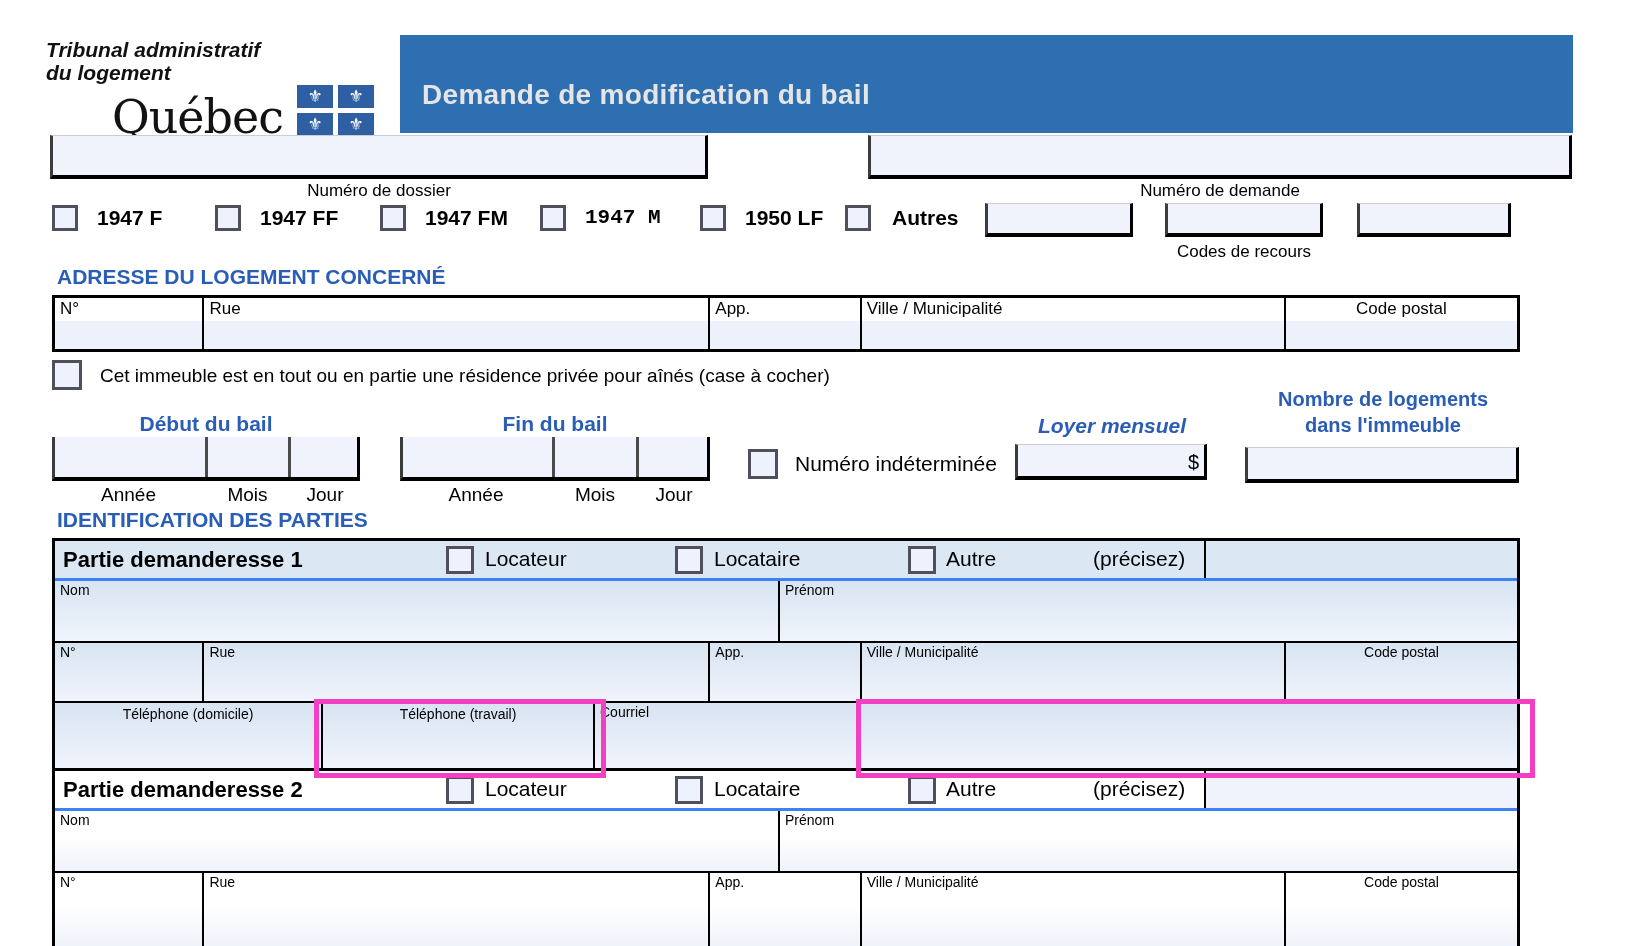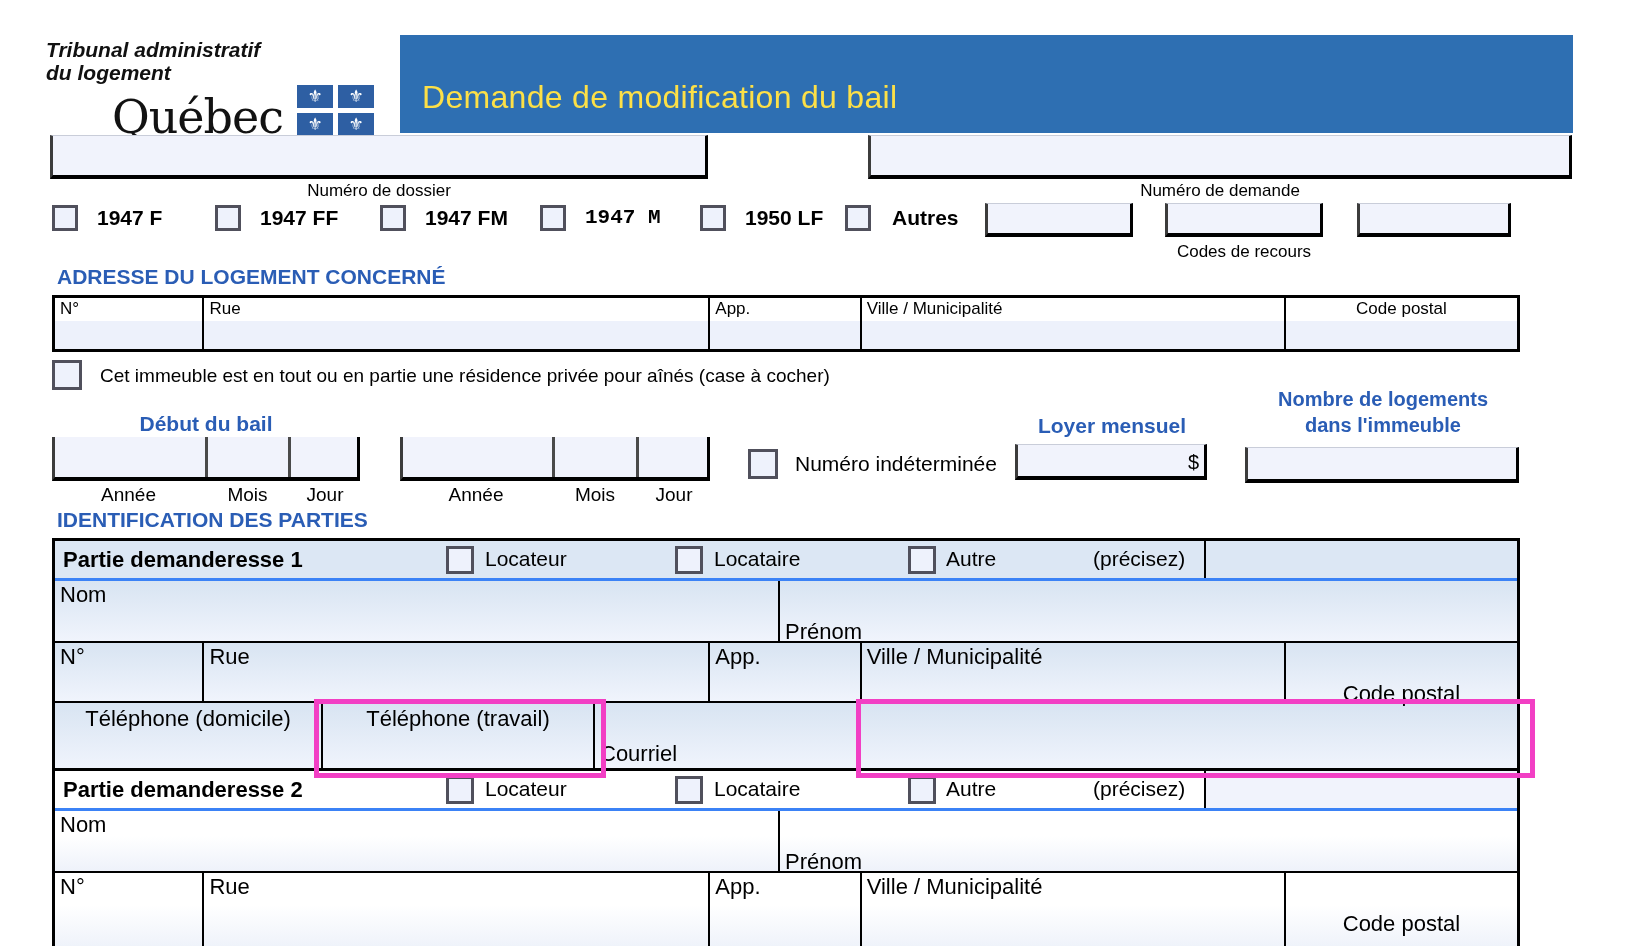--- a/index.html
+++ b/index.html
@@ -10,21 +10,21 @@
   .logo{position:absolute;left:46px;top:38px;}
   .logo-org{font-size:21px;font-weight:bold;font-style:italic;line-height:23px;color:#111;}
   .wordmark-row{display:flex;align-items:flex-end;margin-top:1px;}
   .wordmark{font-family:"DejaVu Serif",serif;font-size:46px;line-height:44px;margin-left:66px;letter-spacing:-1px;color:#121212;}
   .flag{display:grid;grid-template-columns:36px 36px;grid-template-rows:23px 23px;gap:5px;margin-left:14px;margin-bottom:3px;}
   .fsq{background:#2E5FA3;color:#fff;display:flex;align-items:center;justify-content:center;
        font-size:17px;font-family:"DejaVu Sans",sans-serif;line-height:1;}
 
   
   .title-bar{position:absolute;left:400px;top:35px;width:1173px;height:98px;background:#2E6FB2;}
-  .title-bar h1{margin:0;padding:44px 0 0 22px;color:#fde047;font-size:32px;font-weight:normal;letter-spacing:.3px;}
+  .title-bar h1{margin:0;padding:44px 0 0 22px;color:#e5e5e5;font-size:28px;font-weight:bold;letter-spacing:.3px;}
 
   
   .fieldbox{position:absolute;background:#F1F3FC;box-sizing:border-box;
             border-left:3px solid #3c3c3c;border-right:3px solid #000;
             border-bottom:4px solid #000;border-top:1px solid #c9cdd9;}
   .under-label{position:absolute;font-size:17px;text-align:center;}
 
   
   .cb{position:absolute;width:26px;height:26px;background:#EEF2FC;border:3px solid #50505c;box-sizing:border-box;}
   .cb.big{width:30px;height:30px;}
@@ -58,22 +58,22 @@
   .ptitle{position:absolute;left:8px;top:6px;font-size:22px;font-weight:bold;}
   .rlabel{position:absolute;top:6px;font-size:21px;}
   .hdr .cb{top:5px;width:28px;height:28px;}
   .hdr-input{position:absolute;right:0;top:0;bottom:0;width:311px;border-left:2px solid #000;}
   .p1 .hdr-input{background:#DCE7F4;}
   .p2 .hdr-input{background:#F1F3FC;}
   .party .row{display:flex;box-sizing:border-box;border-bottom:2px solid #000;}
   .party .row:last-child{border-bottom:none;}
   .p1 .row{background:linear-gradient(to bottom,#D8E4F2 0%,#F0F4FC 100%);}
   .p2 .row{background:linear-gradient(to bottom,#ffffff 0 42%,#EEF2FA 100%);}
-  .party .cell{border-right:2px solid #000;box-sizing:border-box;font-size:22px;padding:1px 5px;}
-  .party .cell:last-child{border-right:none;margin-top:37px;}
+  .party .cell{border-right:2px solid #000;box-sizing:border-box;font-size:14px;padding:1px 5px;}
+  .party .cell:last-child{border-right:none;}
   .row-names{height:62px;}
   .row-addr{height:60px;}
   .p2 .row-addr{height:76px;}
   .row-contact{height:65px;}
   .w-nom{width:728px}.w-prenom{width:740px}
   .w-teld{width:268px}.w-telt{width:272px}.w-fax{width:270px}.w-mail{width:658px}
   .cell.center{text-align:center;padding-top:3px;}
 
   
   .hl{position:absolute;border:5px solid #F23FC4;z-index:6;pointer-events:none;background:transparent;}
@@ -132,20 +132,21 @@
     <div class="cell w-rue"><span>Rue</span></div>
     <div class="cell w-app"><span>App.</span></div>
     <div class="cell w-ville"><span>Ville / Municipalité</span></div>
     <div class="cell w-cp"><span>Code postal</span></div>
   </div>
 
   <div class="cb big" style="left:52px;top:360px;"></div>
   <div style="position:absolute;left:100px;top:365px;font-size:19px;">Cet immeuble est en tout ou en partie une résidence privée pour aînés (case à cocher)</div>
 
   <div class="blue-h" style="left:52px;top:412px;width:308px;text-align:center;">Début du bail</div>
+  <div class="blue-h" style="left:400px;top:412px;width:310px;text-align:center;">Fin du bail</div>
 
   <div class="datebox" style="left:52px;width:308px;">
     <div class="seg" style="width:153px;"></div>
     <div class="seg" style="width:85px;"></div>
     <div class="seg" style="width:70px;"></div>
   </div>
   <div class="dlabel" style="left:52px;width:153px;">Année</div>
   <div class="dlabel" style="left:205px;width:85px;">Mois</div>
   <div class="dlabel" style="left:290px;width:70px;">Jour</div>
 
@@ -154,21 +155,21 @@
     <div class="seg" style="width:86px;"></div>
     <div class="seg" style="width:72px;"></div>
   </div>
   <div class="dlabel" style="left:400px;width:152px;">Année</div>
   <div class="dlabel" style="left:552px;width:86px;">Mois</div>
   <div class="dlabel" style="left:638px;width:72px;">Jour</div>
 
   <div class="cb big" style="left:748px;top:449px;"></div>
   <div style="position:absolute;left:795px;top:452px;font-size:21px;">Numéro indéterminée</div>
 
-  <div class="blue-h" style="left:1012px;top:414px;width:200px;text-align:center;">Loyer mensuel</div>
+  <div class="blue-h" style="left:1012px;top:414px;width:200px;text-align:center;font-style:italic;">Loyer mensuel</div>
   <div class="fieldbox loyerbox" style="left:1015px;top:444px;width:192px;height:36px;">
     <span>$</span>
   </div>
 
   <div class="blue-h" style="left:1245px;top:388px;width:276px;text-align:center;font-size:20px;">Nombre de logements</div>
   <div class="blue-h" style="left:1245px;top:414px;width:276px;text-align:center;font-size:20px;">dans l'immeuble</div>
   <div class="fieldbox" style="left:1245px;top:447px;width:274px;height:36px;"></div>
 
   <div class="blue-h" style="left:57px;top:508px;">IDENTIFICATION DES PARTIES</div>
 

